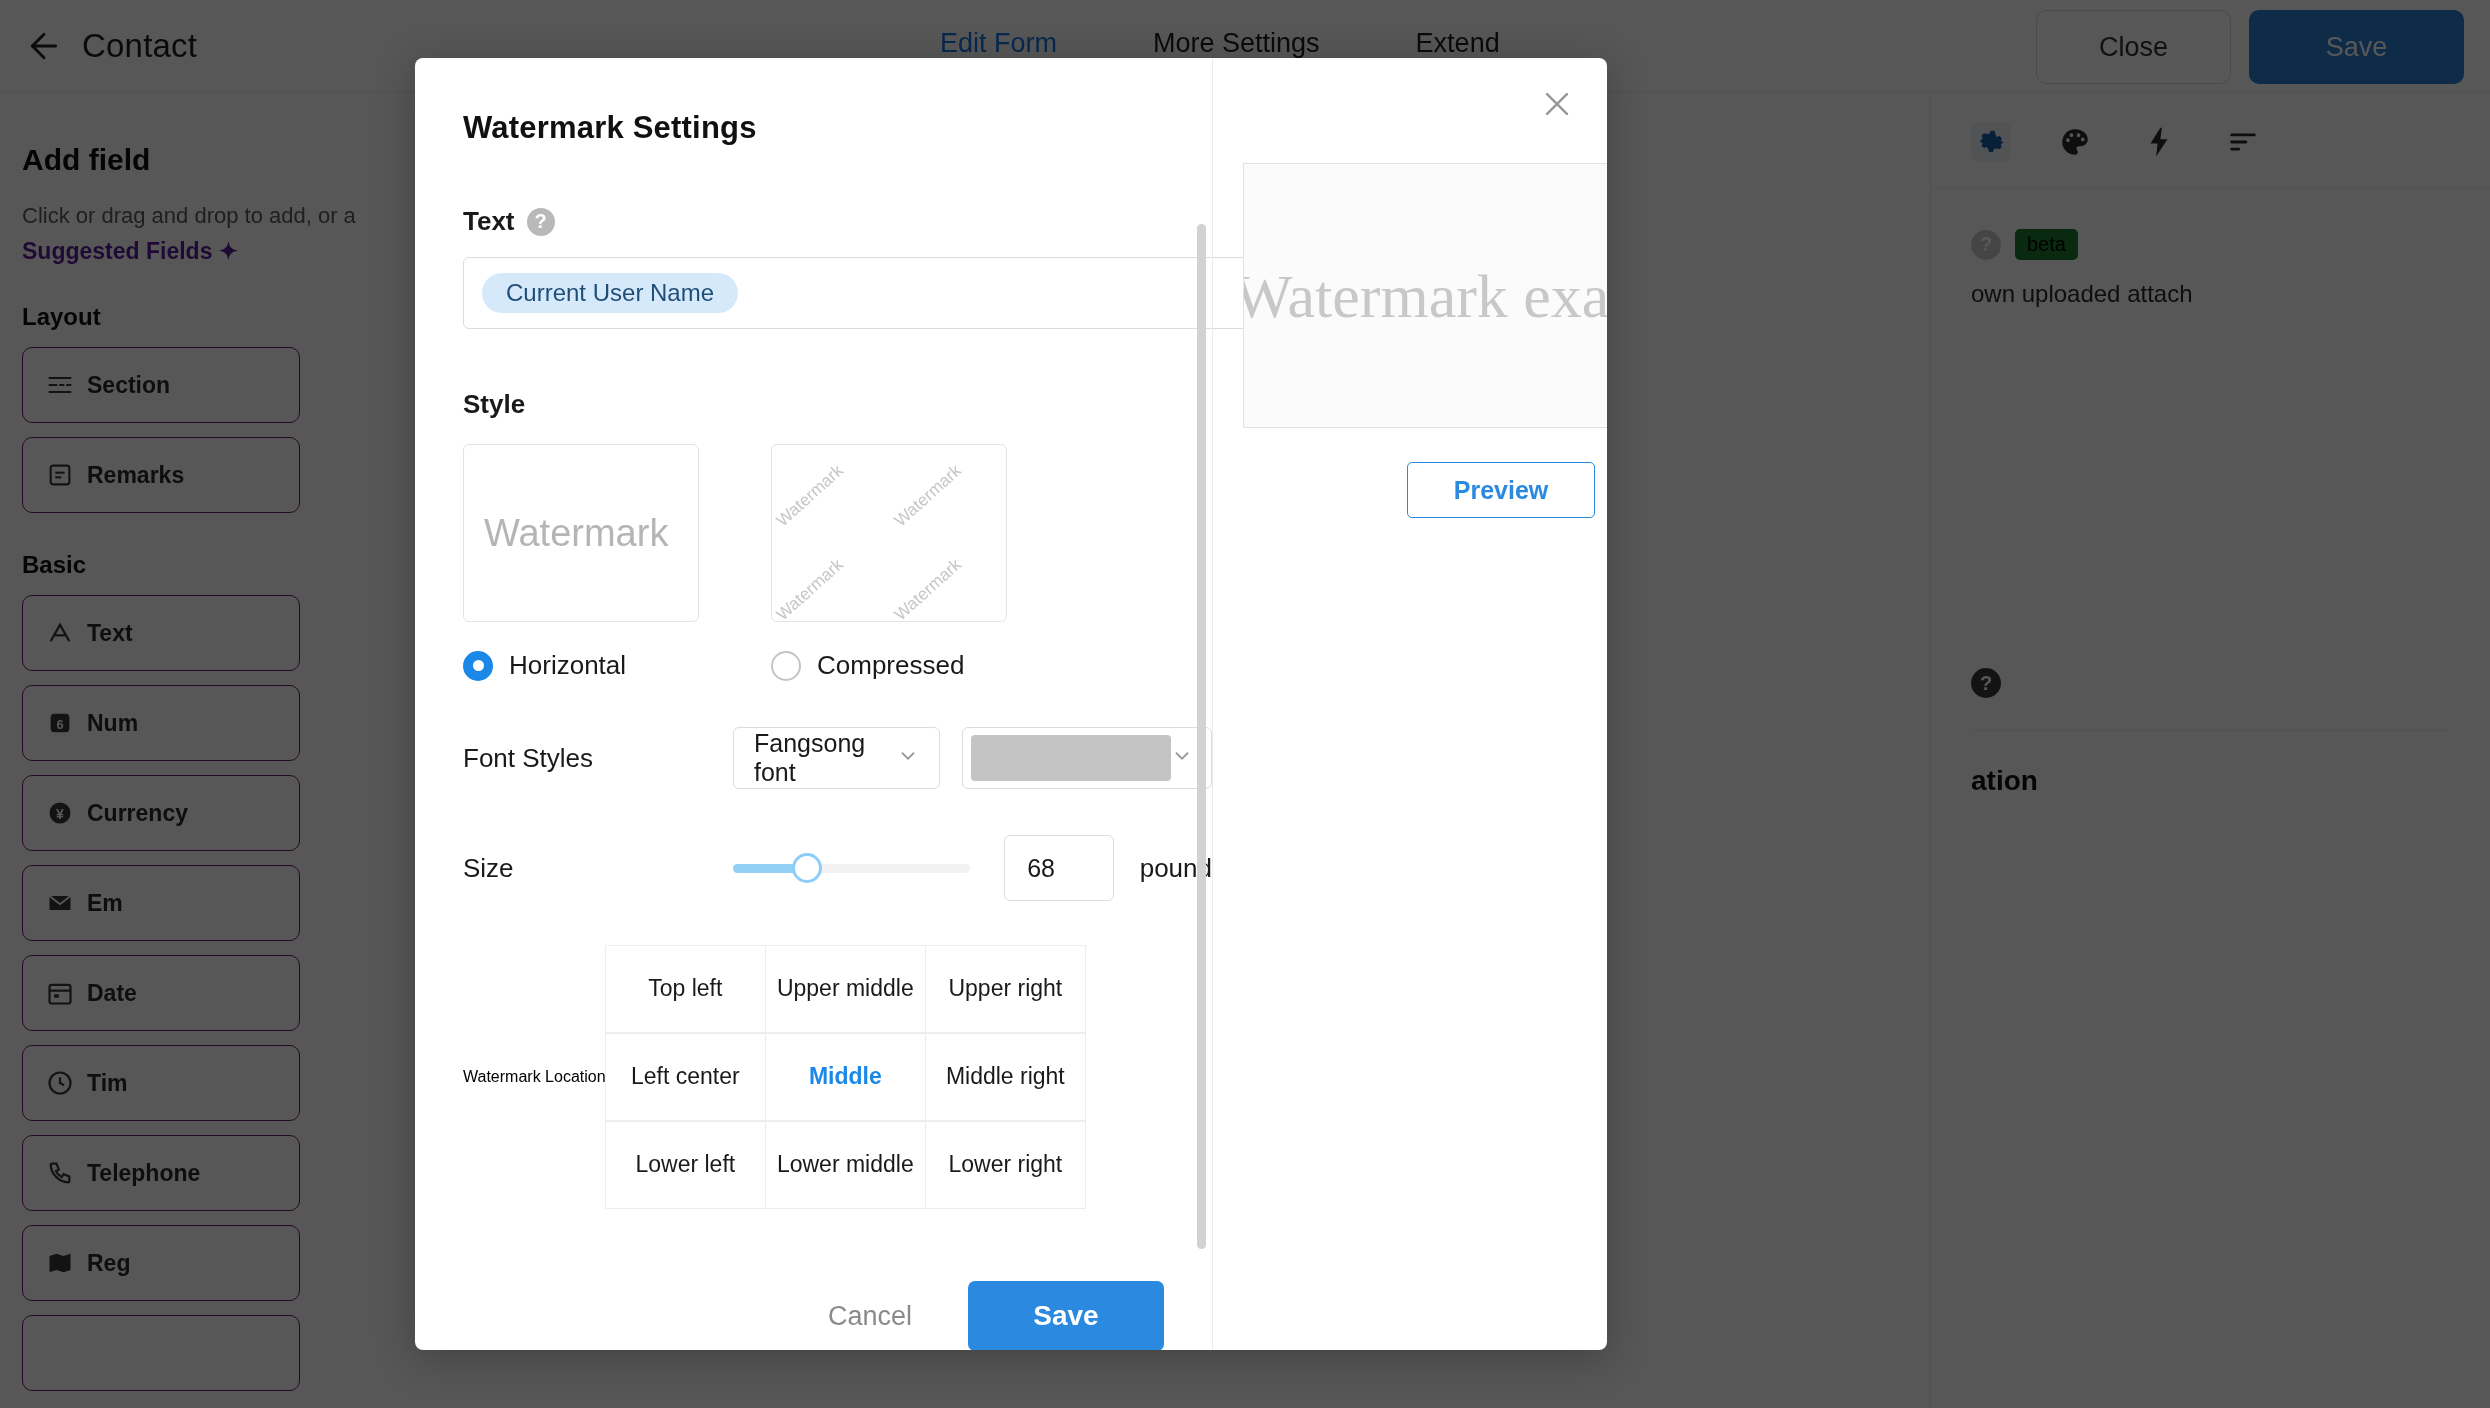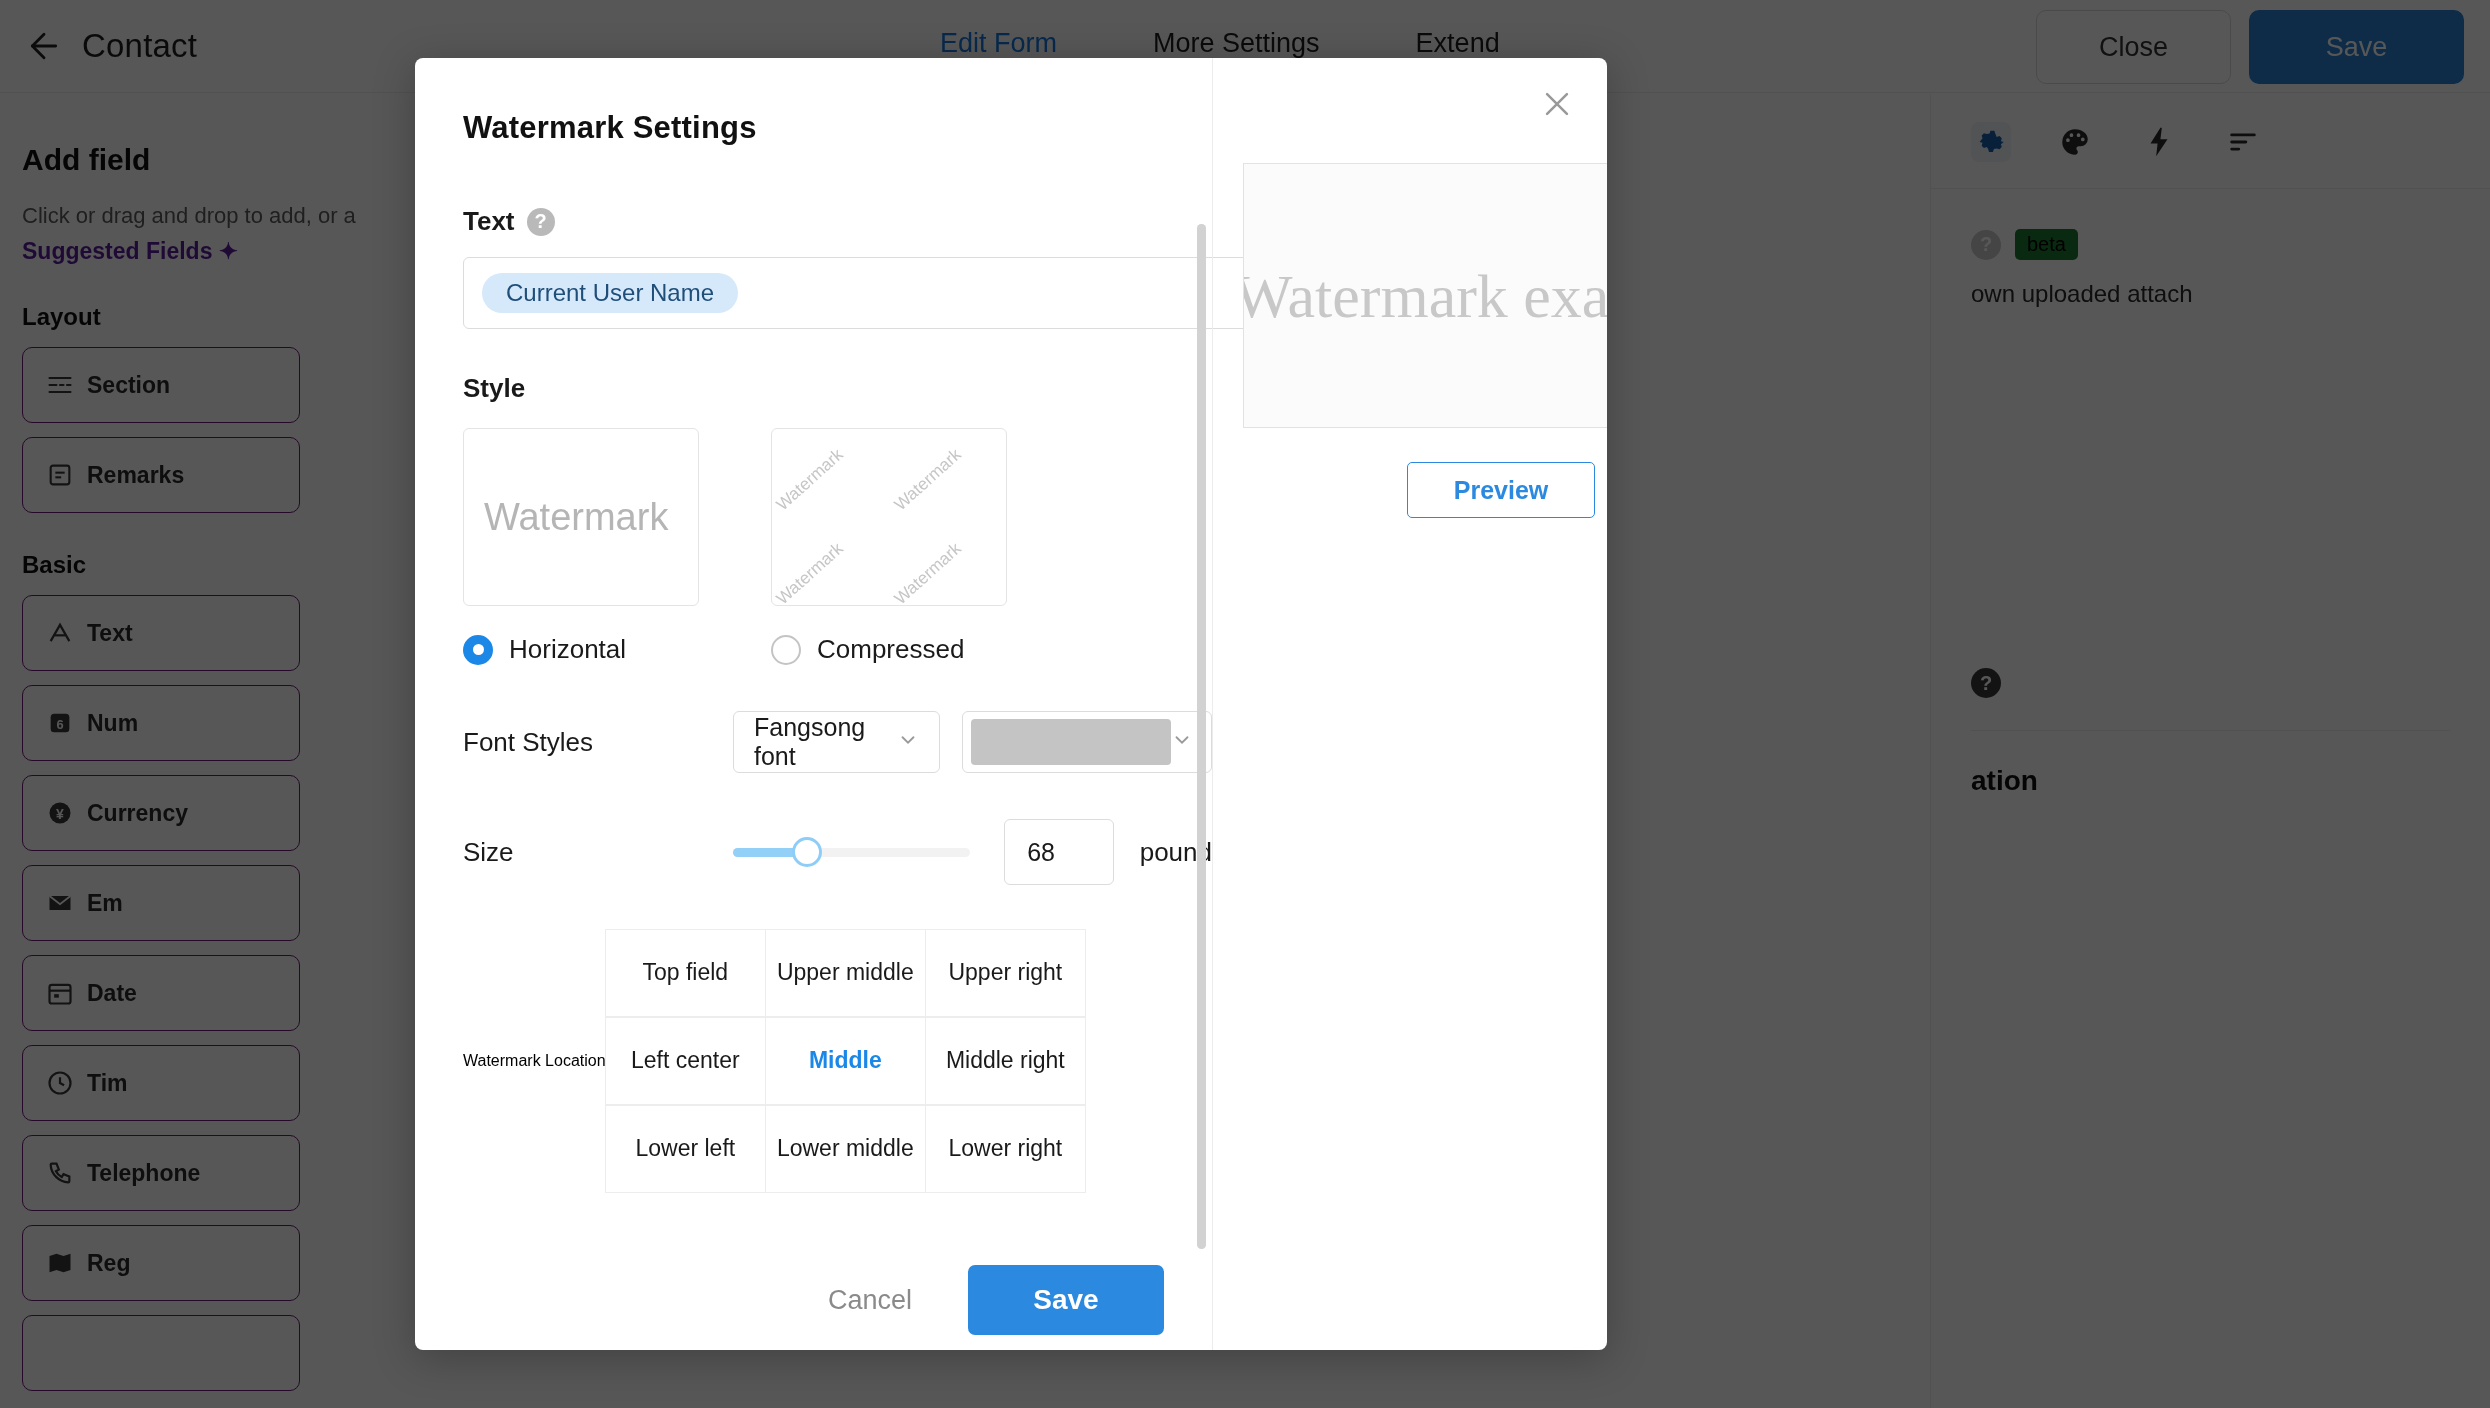--- a/index.html
+++ b/index.html
@@ -80,21 +80,21 @@
 
   .fld-label { font-size: 26px; font-weight: bold; color: #1a1a1a; }
   .row-text-label { display: flex; align-items: center; gap: 12px; padding: 40px 0 0 48px; }
   .help-dot {
     width: 28px; height: 28px; border-radius: 50%; background: #b9b9b9; color: #fff;
     font-size: 20px; font-weight: bold; display:flex; align-items:center; justify-content:center;
     font-family: "Liberation Sans", sans-serif;
   }
 
   .text-input-wrap {
-    margin: 20px 0 0 48px; width: 1073px; height: 72px;
+    margin: 20px 0 16px 48px; width: 1073px; height: 72px;
     border: 1px solid #dcdcdc; border-radius: 6px; display: flex; align-items: stretch; background: #fff;
   }
   .text-input-field { flex: 1; display: flex; align-items: center; padding: 0 18px; }
   .tag-pill {
     background: #d6e9fb; color: #1f4e79; border-radius: 22px;
     padding: 8px 24px; font-size: 24px; line-height: 1;
   }
   .insert-btn {
     width: 74px; border-left: 1px solid #dcdcdc; display: flex; align-items: center; justify-content: center;
   }
@@ -460,21 +460,21 @@
           </div>
           <div class="num-input">
             <span>68</span>
           </div>
           <div class="unit">pound</div>
         </div>
 
         <div class="loc-row">
           <div class="rlabel">Watermark Location</div>
           <div class="loc-grid">
-            <div class="loc-cell">Top field</div>
+            <div class="loc-cell">Top left</div>
             <div class="loc-cell">Upper middle</div>
             <div class="loc-cell">Upper right</div>
             <div class="loc-cell">Left center</div>
             <div class="loc-cell sel">Middle</div>
             <div class="loc-cell">Middle right</div>
             <div class="loc-cell">Lower left</div>
             <div class="loc-cell">Lower middle</div>
             <div class="loc-cell">Lower right</div>
           </div>
         </div>

